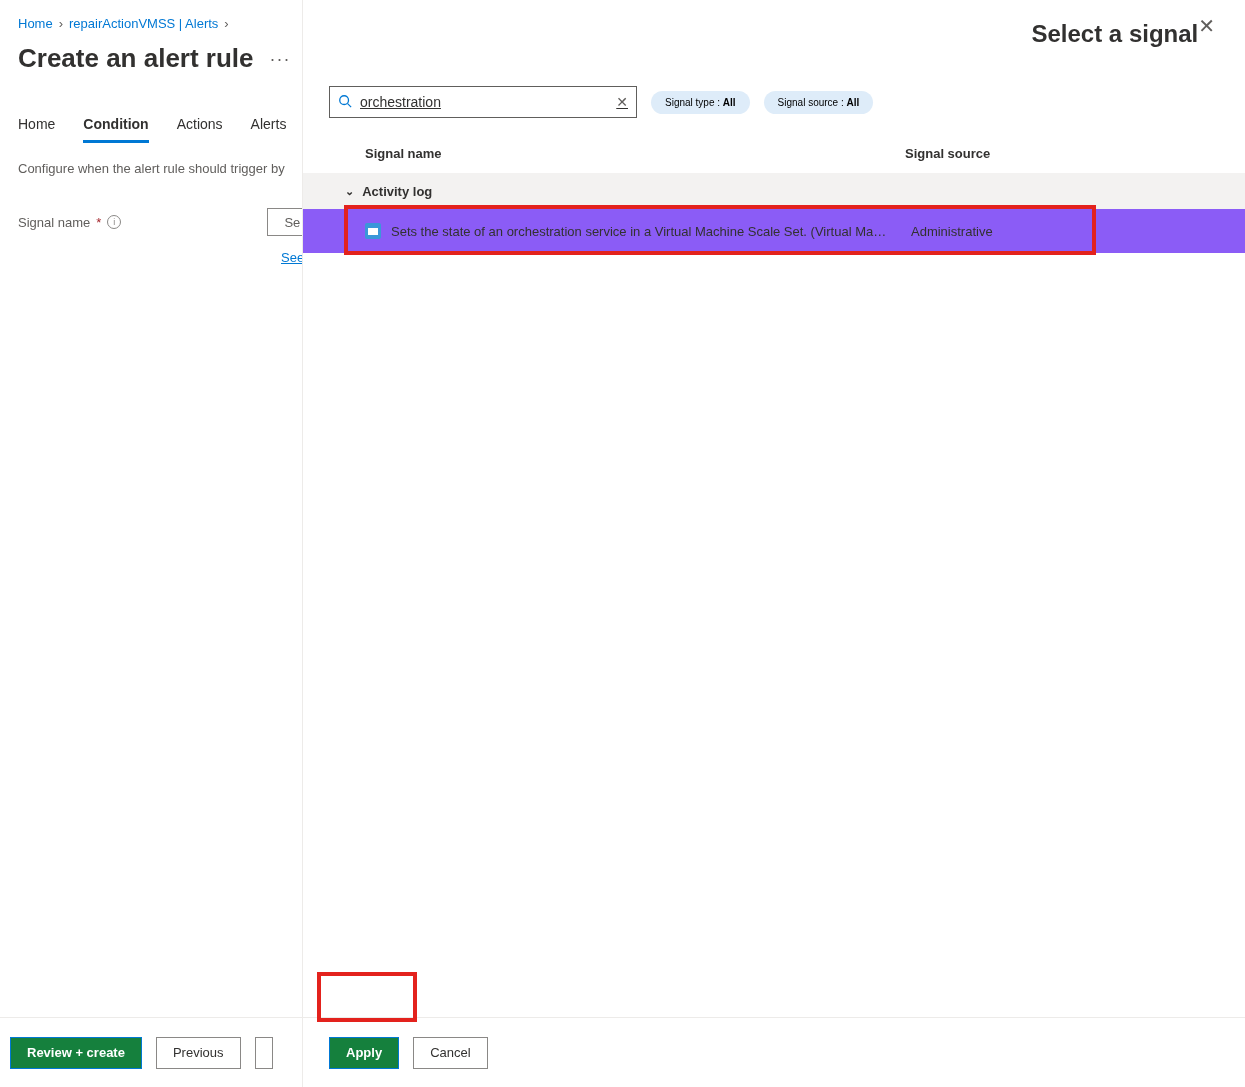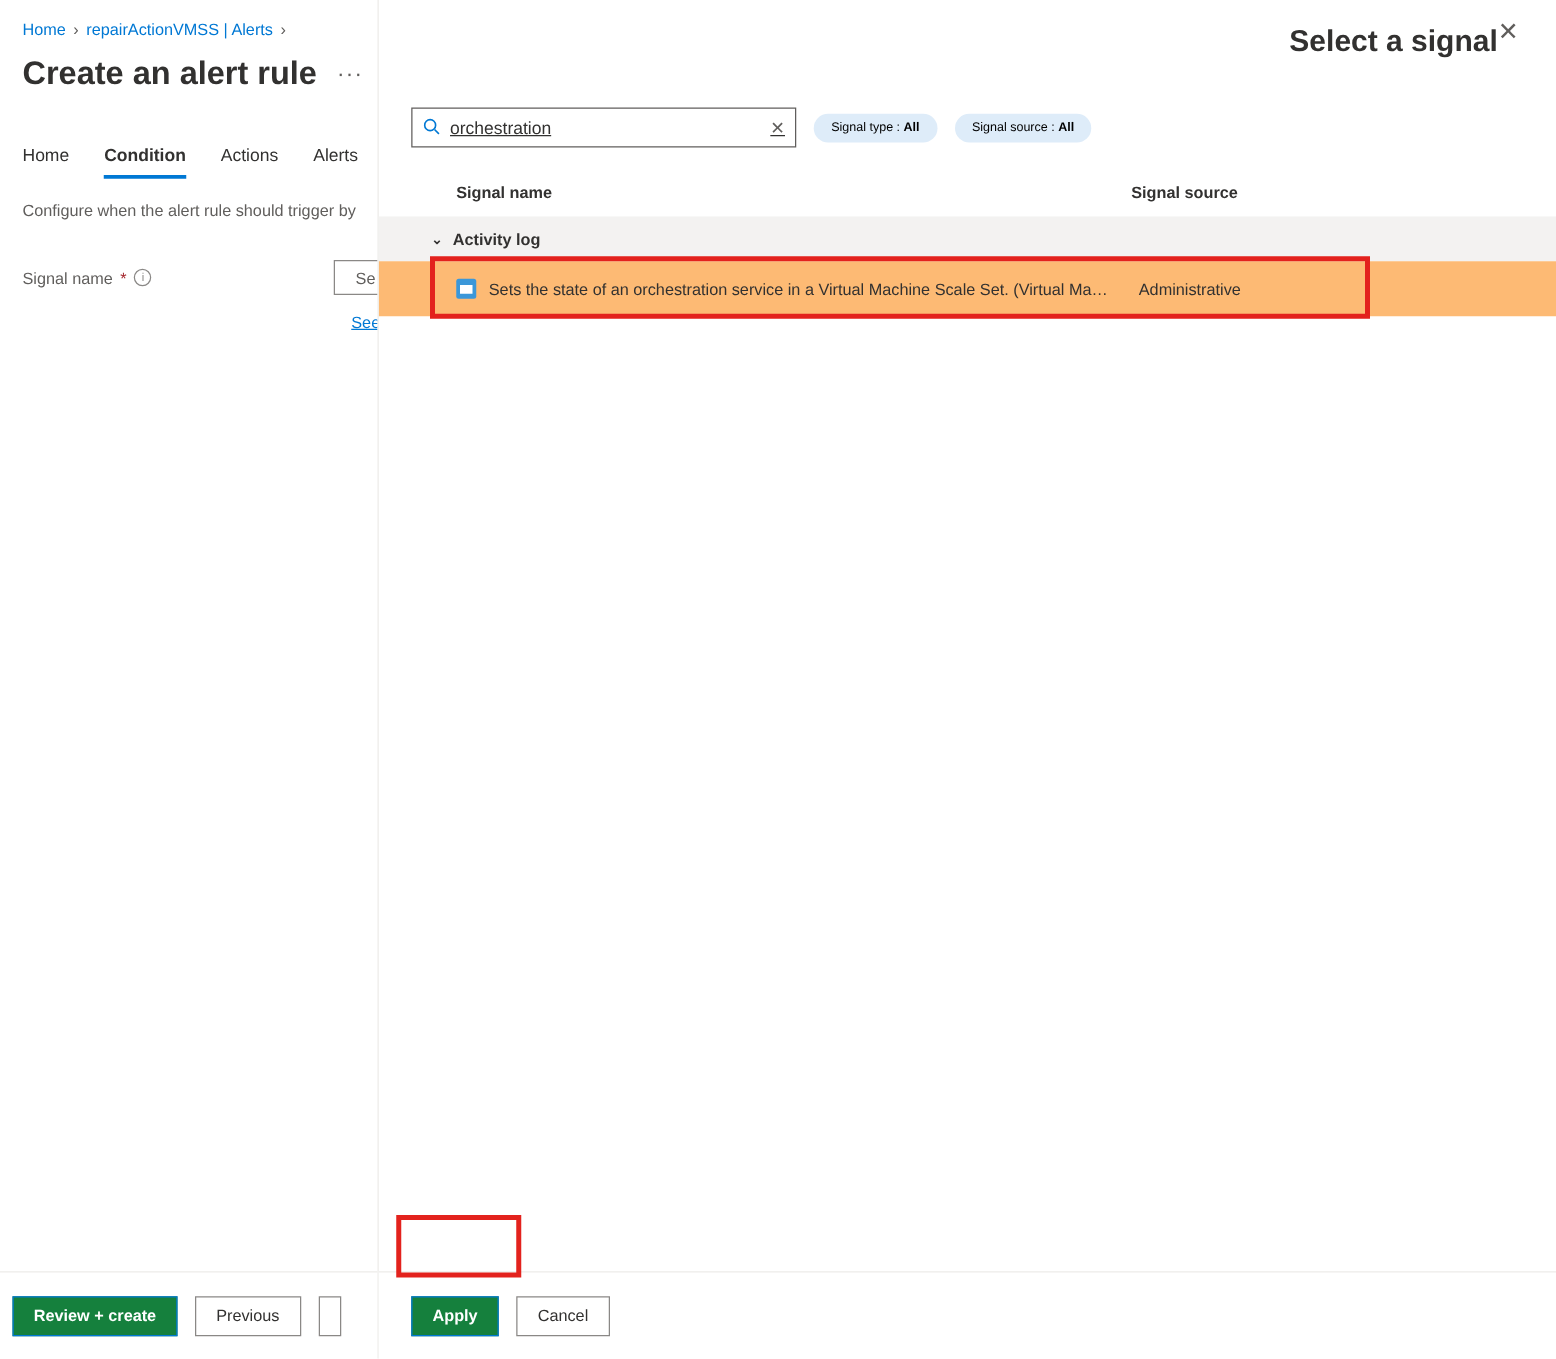--- a/index.html
+++ b/index.html
@@ -235,21 +235,21 @@
       padding-left: 42px;
       font-size: 13px;
       font-weight: 600;
       color: #323130;
       gap: 8px;
     }
     .chev { font-size: 11px; color: #323130; }
 
     .signal-row {
       height: 44px;
-      background: #fdba74;
+      background: #8b5cf6;
       display: flex;
       align-items: center;
       padding-left: 62px;
       cursor: pointer;
     }
     .row-icon {
       width: 16px; height: 16px;
       background: #3b97d9;
       border-radius: 2px;
       margin-right: 10px;

